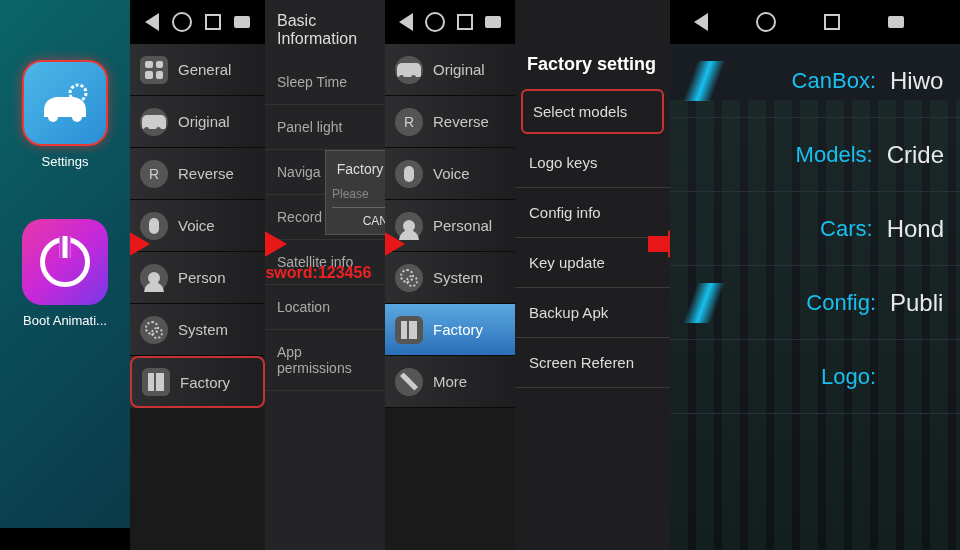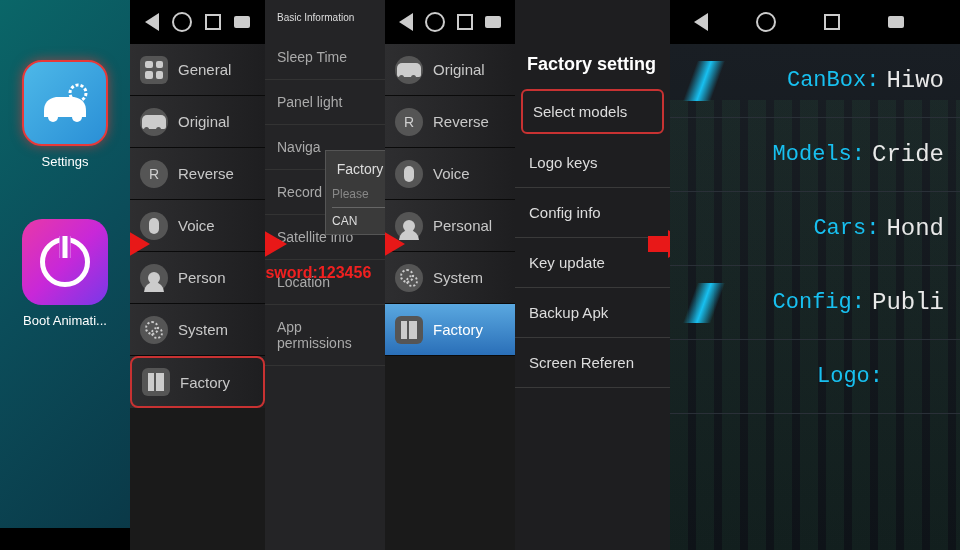--- a/index.html
+++ b/index.html
@@ -32,38 +32,38 @@
 
 
 .menu-list { background: linear-gradient(to right, #2e2e30, #1e1e20); }
 .menu-item { height: 52px; display: flex; align-items: center; padding: 0 10px; border-bottom: 1px solid #0a0a0a; color: #c8c8c8; font-size: 15px; gap: 10px; }
 .menu-item.active { background: linear-gradient(to bottom, #5aa8e0, #2a6fb8); color: #fff; }
 .menu-item.highlighted { border: 2px solid #c83232; border-radius: 8px; }
 .micon { width: 28px; height: 28px; border-radius: 50%; background: #555; display: flex; align-items: center; justify-content: center; color: #d0d0d0; font-size: 14px; flex-shrink: 0; }
 .micon.square { border-radius: 6px; }
 
 
-.section-title { color: #ddd; font-size: 10px; padding: 12px; }
+.section-title { color: #ddd; font-size: 16px; padding: 12px; }
 .info-row { padding: 14px 12px; color: #aaa; font-size: 14px; border-bottom: 1px solid #333; }
 .popup { position: absolute; top: 150px; left: 60px; width: 70px; background: #3a3a3a; border: 1px solid #555; padding: 6px; }
 .popup-title { color: #ddd; font-size: 14px; text-align: center; padding: 4px 0; }
 .popup-field { color: #888; font-size: 12px; border-bottom: 1px solid #666; padding: 6px 0; }
-.popup-btn { color: #ddd; font-size: 12px; padding-top: 6px; }
+.popup-btn { color: #ddd; font-size: 12px; text-align: right; padding-top: 6px; }
 .password-overlay { position: absolute; top: 264px; left: -28px; color: #f02020; font-size: 16px; font-weight: bold; z-index: 20; white-space: nowrap; }
 
 
 .fs-title { color: #fff; font-size: 18px; padding: 10px 12px; font-weight: bold; }
 .fs-item { padding: 16px 14px; color: #ddd; font-size: 15px; border-bottom: 1px solid #3a3a3a; }
 .fs-item.sel { border: 2px solid #c83232; border-radius: 6px; margin: 4px 6px; padding: 12px 10px; }
 
 
 .panel6 { background: linear-gradient(to bottom, #1a1f25, #0e1318); }
 .cc-title { color: #fff; font-size: 26px; padding: 16px 20px; border-bottom: 2px solid #1a9bc8; }
 .cc-bg-eq { position: absolute; top: 100px; left: 0; right: 0; bottom: 0; opacity: 0.08; background: repeating-linear-gradient(90deg, #4a6 0 18px, transparent 18px 26px); }
-.cc-row { height: 74px; display: flex; align-items: center; justify-content: flex-end; padding-right: 16px; gap: 7px; border-bottom: 1px solid #2a3038; position: relative; font-family: Liberation Mono, monospace; }
+.cc-row { height: 74px; display: flex; align-items: center; justify-content: flex-end; padding-right: 16px; gap: 14px; border-bottom: 1px solid #2a3038; position: relative; }
 .cc-row.active::before { content: ''; position: absolute; left: 20px; width: 28px; height: 40px; background: linear-gradient(90deg, transparent, #18c0f0 50%, transparent); transform: skewX(-20deg); }
 .cc-label { color: #18c0f0; font-size: 22px; }
 .cc-value { color: #e8e8e8; font-size: 24px; min-width: 54px; text-align: left; }
 
 
 .arrow { position: absolute; z-index: 30; width: 0; height: 0; border-top: 14px solid transparent; border-bottom: 14px solid transparent; border-left: 24px solid #e81818; }
 .arrow::before { content: ''; position: absolute; left: -44px; top: -8px; width: 22px; height: 16px; background: #e81818; }
 .car { width: 24px; height: 14px; background: #ccc; border-radius: 5px 5px 2px 2px; position: relative; }
 .car::after { content: ''; position: absolute; bottom: -3px; left: 2px; width: 5px; height: 5px; background: #555; border-radius: 50%; box-shadow: 12px 0 #555; }
 .mic { width: 10px; height: 16px; background: #ccc; border-radius: 5px; position: relative; }
@@ -207,20 +207,26 @@
           <div class="cogs"></div>
         </div>
         <span>System</span>
       </div>
     <div class="menu-item active">
         <div class="micon square">
           <div class="building"></div>
         </div>
         <span>Factory</span>
       </div>
+    <div class="menu-item">
+        <div class="micon">
+          <div class="wrench"></div>
+        </div>
+        <span>More</span>
+      </div>
   </div>
   <div class="arrow" style="top:230px; left:-4px;"></div>
 </div>
 
 <div class="panel panel5" style="background:#1e1e20;">
   <div style="height:44px"></div>
   <div class="fs-title">Factory setting</div>
   <div class="fs-item sel">Select models</div>
   <div class="fs-item">Logo keys</div>
   <div class="fs-item">Config info</div>

